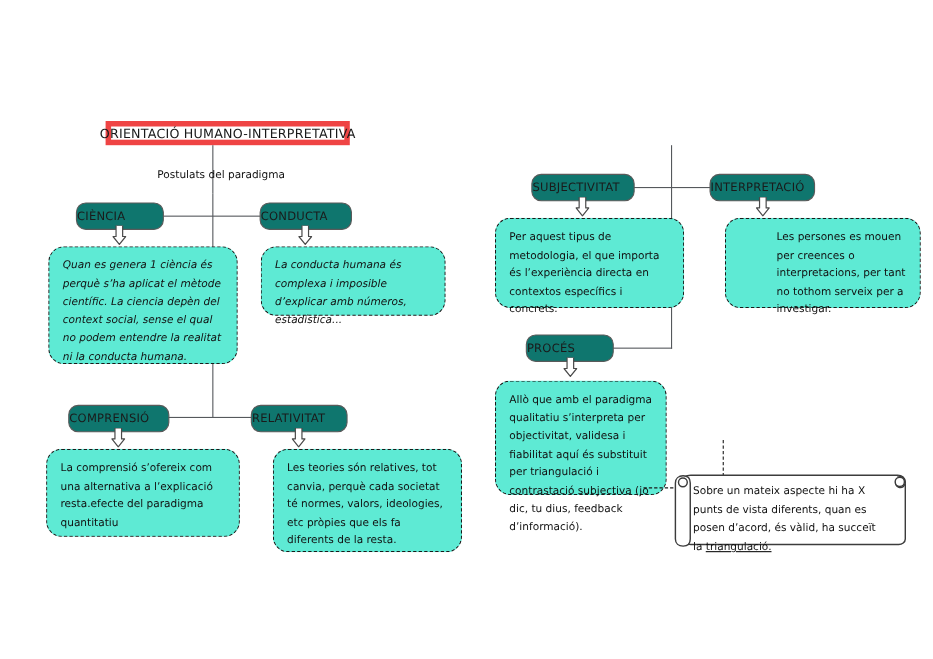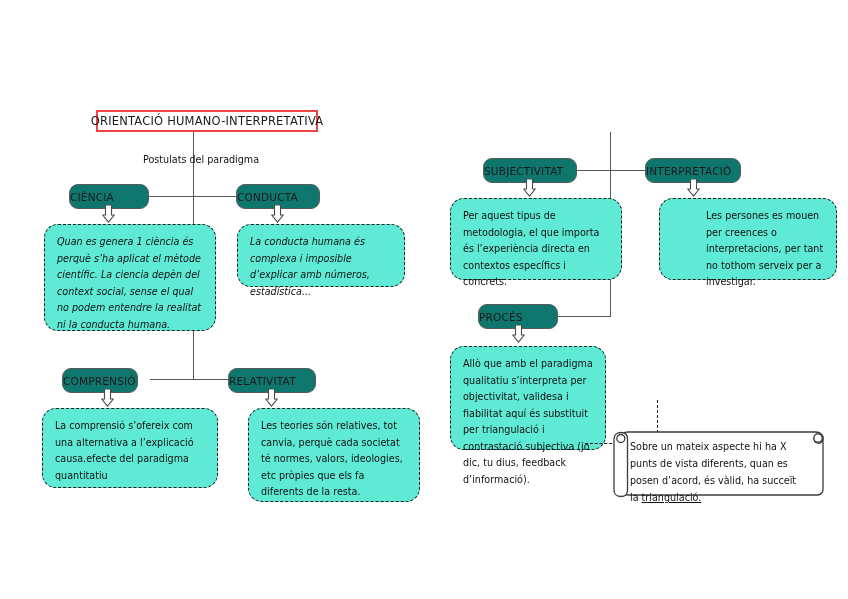--- a/index.html
+++ b/index.html
@@ -15,21 +15,21 @@
   }
   #canvas {
     position: relative;
     width: 848px;
     height: 599px;
     background: #ffffff;
   }
   
   .title-box {
     position: absolute;
-    border: 2px solid #ef4444;
+    border: 5px solid #ef4444;
     background: #ffffff;
     box-sizing: border-box;
     display: flex;
     align-items: center;
     justify-content: center;
     font-size: 11.5px;
     letter-spacing: 0.2px;
     color: #1a1a1a;
     white-space: nowrap;
   }
@@ -140,29 +140,29 @@
   <div class="node-box" style="left:236px; top:184px; width:84px; height:25px;">
     <span>CONDUCTA</span>
   </div>
   <div class="arrow-down" style="left:271px; top:205px;">
     <svg width="13" height="18" viewBox="0 0 13 18">
       <path d="M3.5 0 L3.5 10 L0.7 10 L6.5 17.2 L12.3 10 L9.5 10 L9.5 0 Z" fill="#ffffff" stroke="#4a4a4a" stroke-width="1.1" stroke-linejoin="round"></path>
     </svg>
   </div>
   <div class="dash-box" style="left:205px; top:224px; width:168px; height:63px;font-style:italic;">La conducta humana és complexa i imposible d’explicar amb números, estadística...</div>
 
-  <div class="node-box" style="left:62px; top:368px; width:76px; height:25px;">
+  <div class="node-box" style="left:62px; top:368px; width:92px; height:25px;">
     <span>COMPRENSIÓ</span>
   </div>
   <div class="arrow-down" style="left:101px; top:389px;">
     <svg width="13" height="18" viewBox="0 0 13 18">
       <path d="M3.5 0 L3.5 10 L0.7 10 L6.5 17.2 L12.3 10 L9.5 10 L9.5 0 Z" fill="#ffffff" stroke="#4a4a4a" stroke-width="1.1" stroke-linejoin="round"></path>
     </svg>
   </div>
-  <div class="dash-box" style="left:10px; top:408px; width:176px; height:80px;">La comprensió s’ofereix com una alternativa a l’explicació causa.efecte del paradigma quantitatiu</div>
+  <div class="dash-box" style="left:10px; top:408px; width:176px; height:80px;">La comprensió s’ofereix com una alternativa a l’explicació resta.efecte del paradigma quantitatiu</div>
 
   <div class="node-box" style="left:228px; top:368px; width:88px; height:25px;">
     <span>RELATIVITAT</span>
   </div>
   <div class="arrow-down" style="left:265px; top:389px;">
     <svg width="13" height="18" viewBox="0 0 13 18">
       <path d="M3.5 0 L3.5 10 L0.7 10 L6.5 17.2 L12.3 10 L9.5 10 L9.5 0 Z" fill="#ffffff" stroke="#4a4a4a" stroke-width="1.1" stroke-linejoin="round"></path>
     </svg>
   </div>
   <div class="dash-box" style="left:216px; top:408px; width:172px; height:94px;">Les teories són relatives, tot canvia, perquè cada societat té normes, valors, ideologies, etc pròpies que els fa diferents de la resta.</div>

